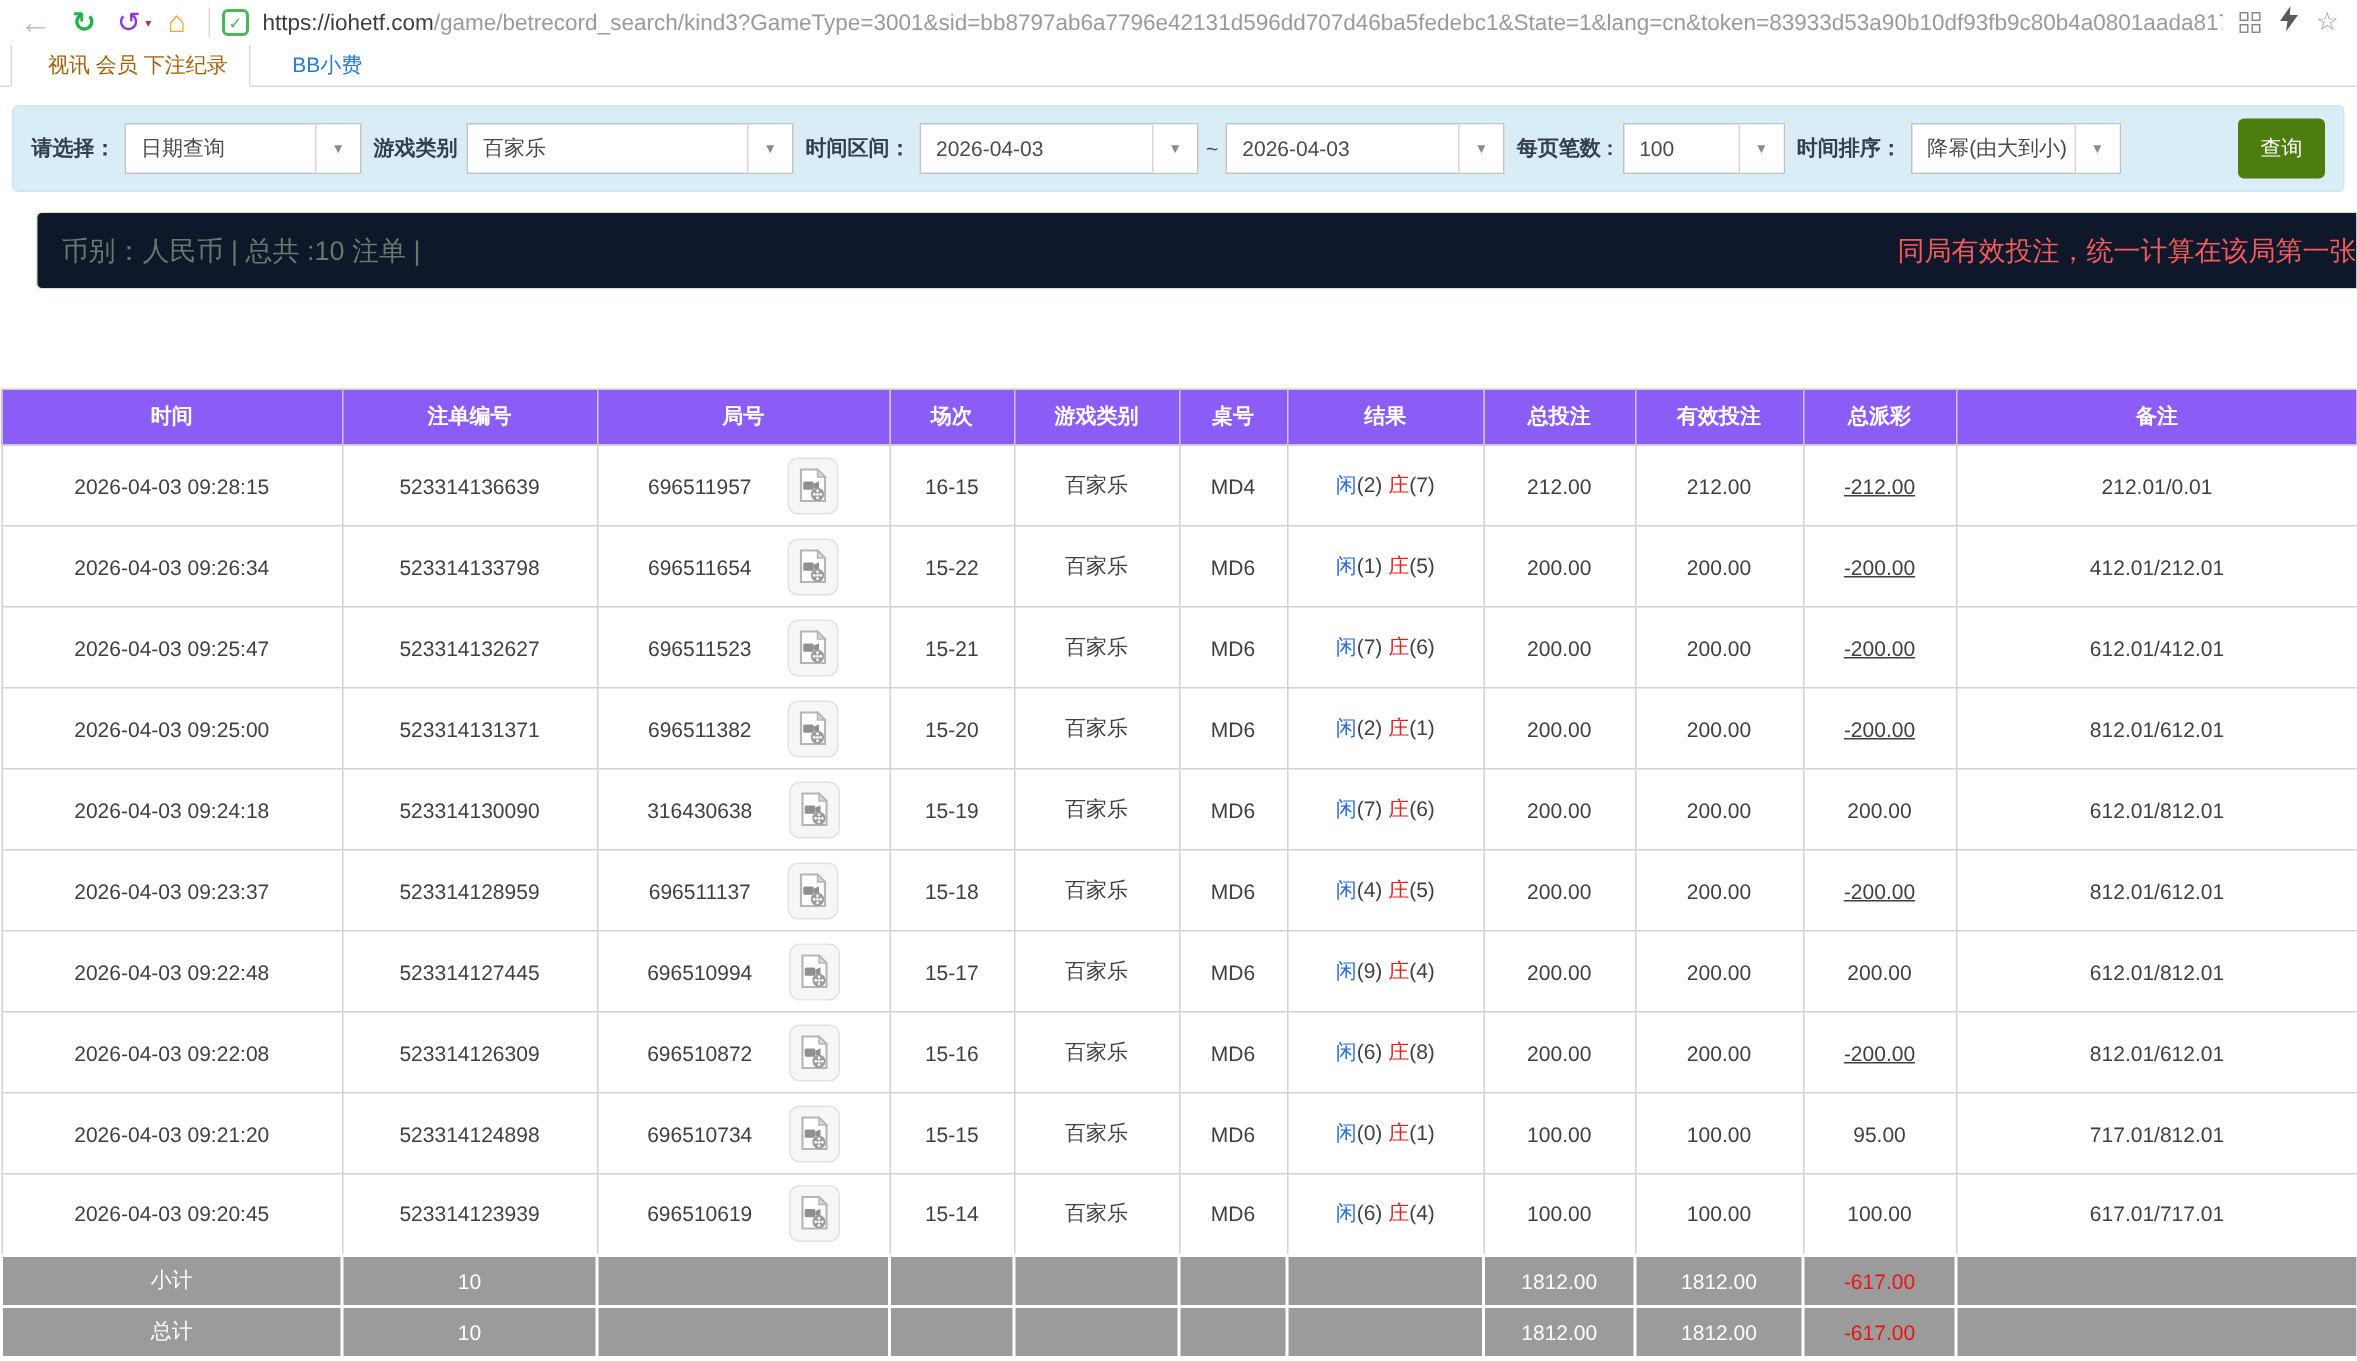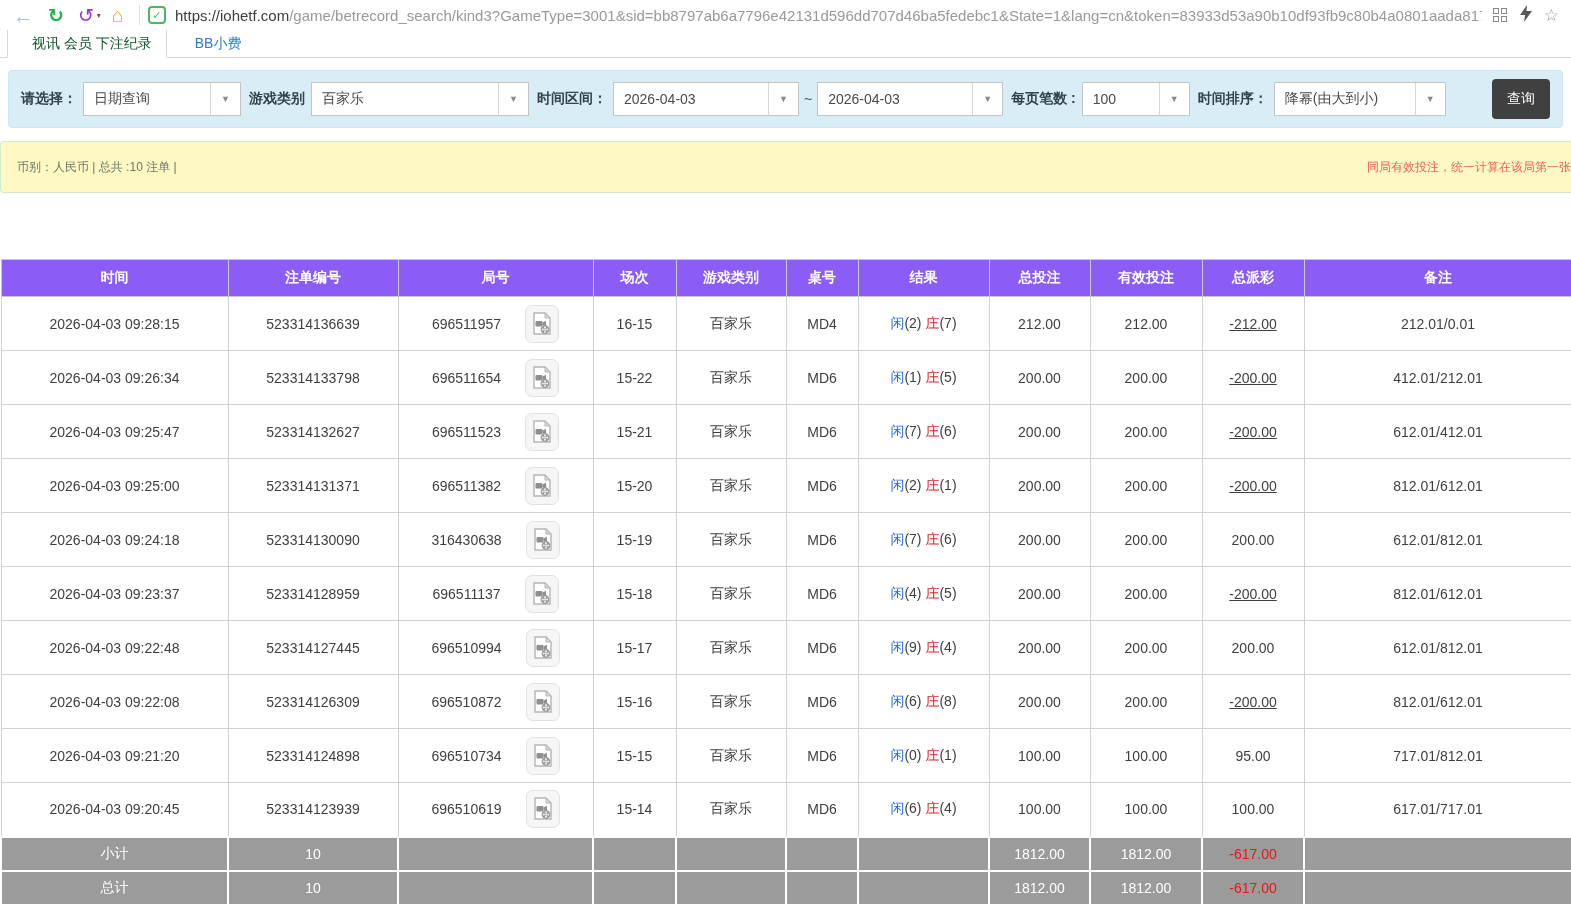--- a/index.html
+++ b/index.html
@@ -20,34 +20,34 @@
   .url-path { color:#9a9a9a; }
   .chrome-right { display:flex; align-items:center; margin-left:4px; padding-right:6px; }
   .qr-ico { width:14px; height:14px; margin:0 7px; display:grid; grid-template-columns:6px 6px; grid-template-rows:6px 6px; gap:2px; }
   .qr-ico span { border:1.5px solid #8a8a8a; }
   .bolt-ico { margin:0 6px; }
   .star-ico { color:#9a9a9a; font-size:17px; margin:0 6px; }
 
   
   .tab-bar { height:28px; display:flex; align-items:stretch; border-bottom:1px solid #d9d9d9; padding-left:7px; }
   .tab { display:flex; align-items:center; padding:0 14px; font-size:14px; }
-  .tab-active { color:#14532d; background:#fff; border-left:1px solid #d9d9d9; border-right:1px solid #d9d9d9; margin-bottom:-1px; border-bottom:1px solid #fff;padding-left:24px; }
+  .tab-active { color:#a16207; background:#fff; border-left:1px solid #d9d9d9; border-right:1px solid #d9d9d9; margin-bottom:-1px; border-bottom:1px solid #fff;padding-left:24px; }
   .tab-link { color:#2a7ad2; margin-left:14px; cursor:pointer; }
 
   
   .filter-panel { margin:12px 8px 0 8px; height:58px; background:#d9edf7; border:1px solid #cde6f2; border-radius:4px; display:flex; align-items:center; padding:0 12px; white-space:nowrap; }
   .f-label { font-size:14px; font-weight:bold; color:#31414e; margin:0 6px 0 8px; }
   .combo { height:34px; background:#fff; border:1px solid #c4c4c4; display:flex; align-items:stretch; cursor:pointer; }
   .combo-text { display:flex; align-items:center; padding:0 10px; font-size:14px; color:#4a4a4a; flex:1; overflow:hidden; }
   .combo-btn { width:30px; border-left:1px solid #d6d6d6; display:flex; align-items:center; justify-content:center; color:#8a8a8a; font-size:9px; background:#fff; }
   .tilde { color:#4a4a4a; font-size:14px; margin:0 5px; }
-  .btn-search { margin-left:auto; width:58px; height:40px; background:#404040; color:#fff; border:none; border-radius:4px; font-size:14px; cursor:pointer; font-family:inherit; }
+  .btn-search { margin-left:auto; width:58px; height:40px; background:#4d7c0f; color:#fff; border:none; border-radius:4px; font-size:14px; cursor:pointer; font-family:inherit; }
 
   
-  .notice-panel { margin:13px 0 0 0; height:52px; background:#fef9c3; border:1px solid #d4e8cc; border-right:none; border-radius:4px 0 0 4px; display:flex; align-items:center; padding:0 0 0 16px; font-size:12px; overflow:hidden; }
+  .notice-panel { margin:13px 0 0 24px; height:52px; background:#0f172a; border:1px solid #d4e8cc; border-right:none; border-radius:4px 0 0 4px; display:flex; align-items:center; padding:0 0 0 16px; font-size:18px; overflow:hidden; }
   .notice-left { color:#6a776a; }
   .notice-right { margin-left:auto; color:#f15c5c; white-space:nowrap; }
 
   
   .bet-table { width:1571px; margin-top:66px; border-collapse:collapse; table-layout:fixed; font-size:14px; }
   .bet-table th { background:#8b5cf6; color:#fff; font-weight:bold; height:37px; border:1px solid #c9c9c9; }
   .bet-table td { height:54px; border:1px solid #d2d2d2; text-align:center; vertical-align:middle; color:#3f3f3f; background:#fff; }
   .round-cell { display:flex; align-items:center; justify-content:center; gap:24px; }
   .video-btn { width:34px; height:38px; background:#f6f6f6; border:1px solid #e2e2e2; border-radius:7px; display:flex; align-items:center; justify-content:center; cursor:pointer; }
   .amt-blue { color:#2a6ce0; }
@@ -123,21 +123,21 @@
     <span class="combo-btn">▼</span>
   </div>
 
   <span class="f-label">每页笔数 :</span>
   <div class="combo" style="width:108px">
     <span class="combo-text">100</span>
     <span class="combo-btn">▼</span>
   </div>
 
   <span class="f-label">时间排序：</span>
-  <div class="combo" style="width:172px">
+  <div class="combo" style="width:140px">
     <span class="combo-text">降幂(由大到小)</span>
     <span class="combo-btn">▼</span>
   </div>
 
   <button class="btn-search">查询</button>
 </div>
 
 <div class="notice-panel">
   <span class="notice-left">币别：人民币 | 总共 :10 注单 |</span>
   <span class="notice-right">同局有效投注，统一计算在该局第一张</span>

